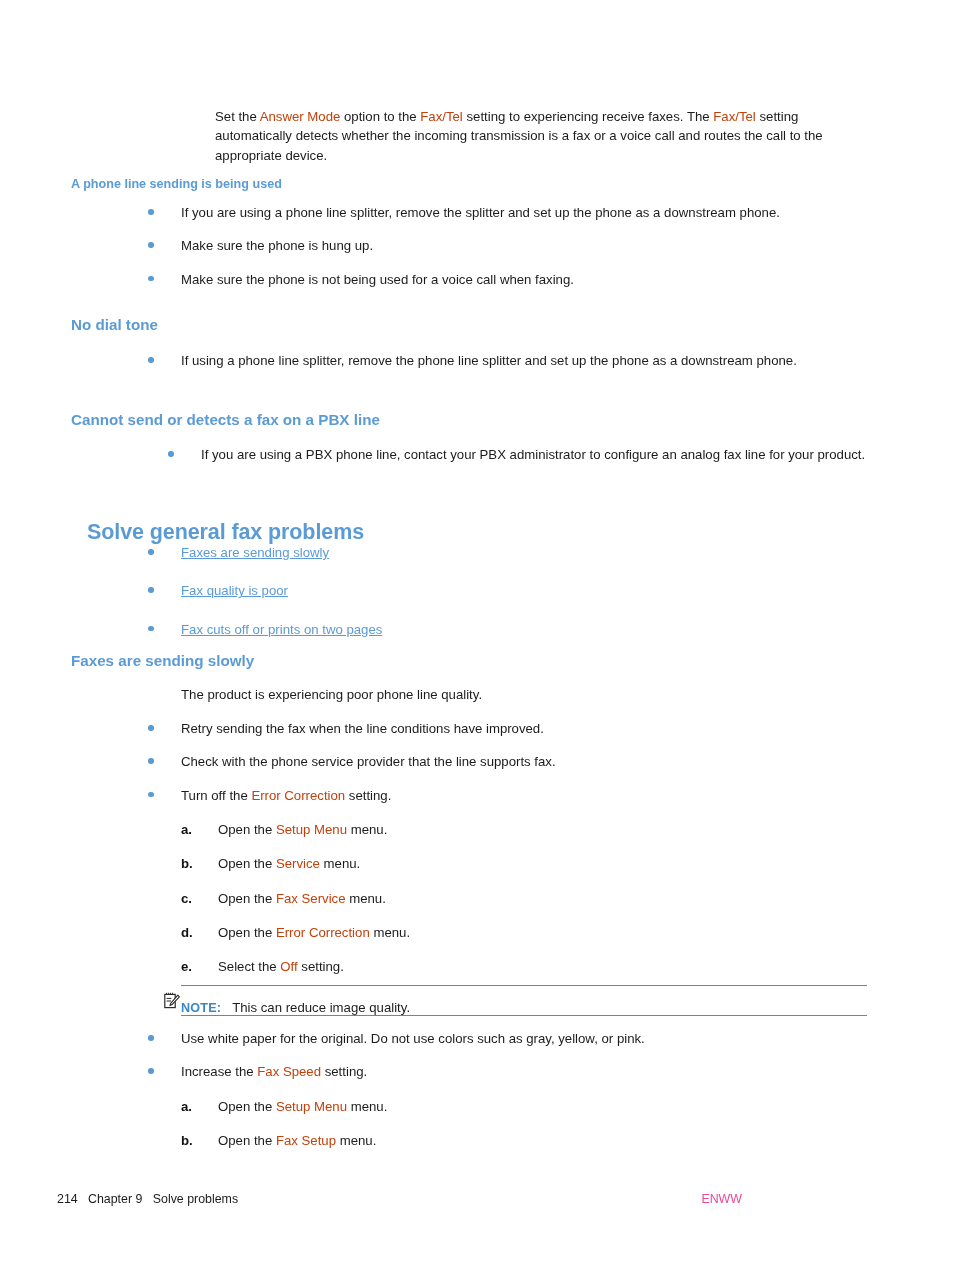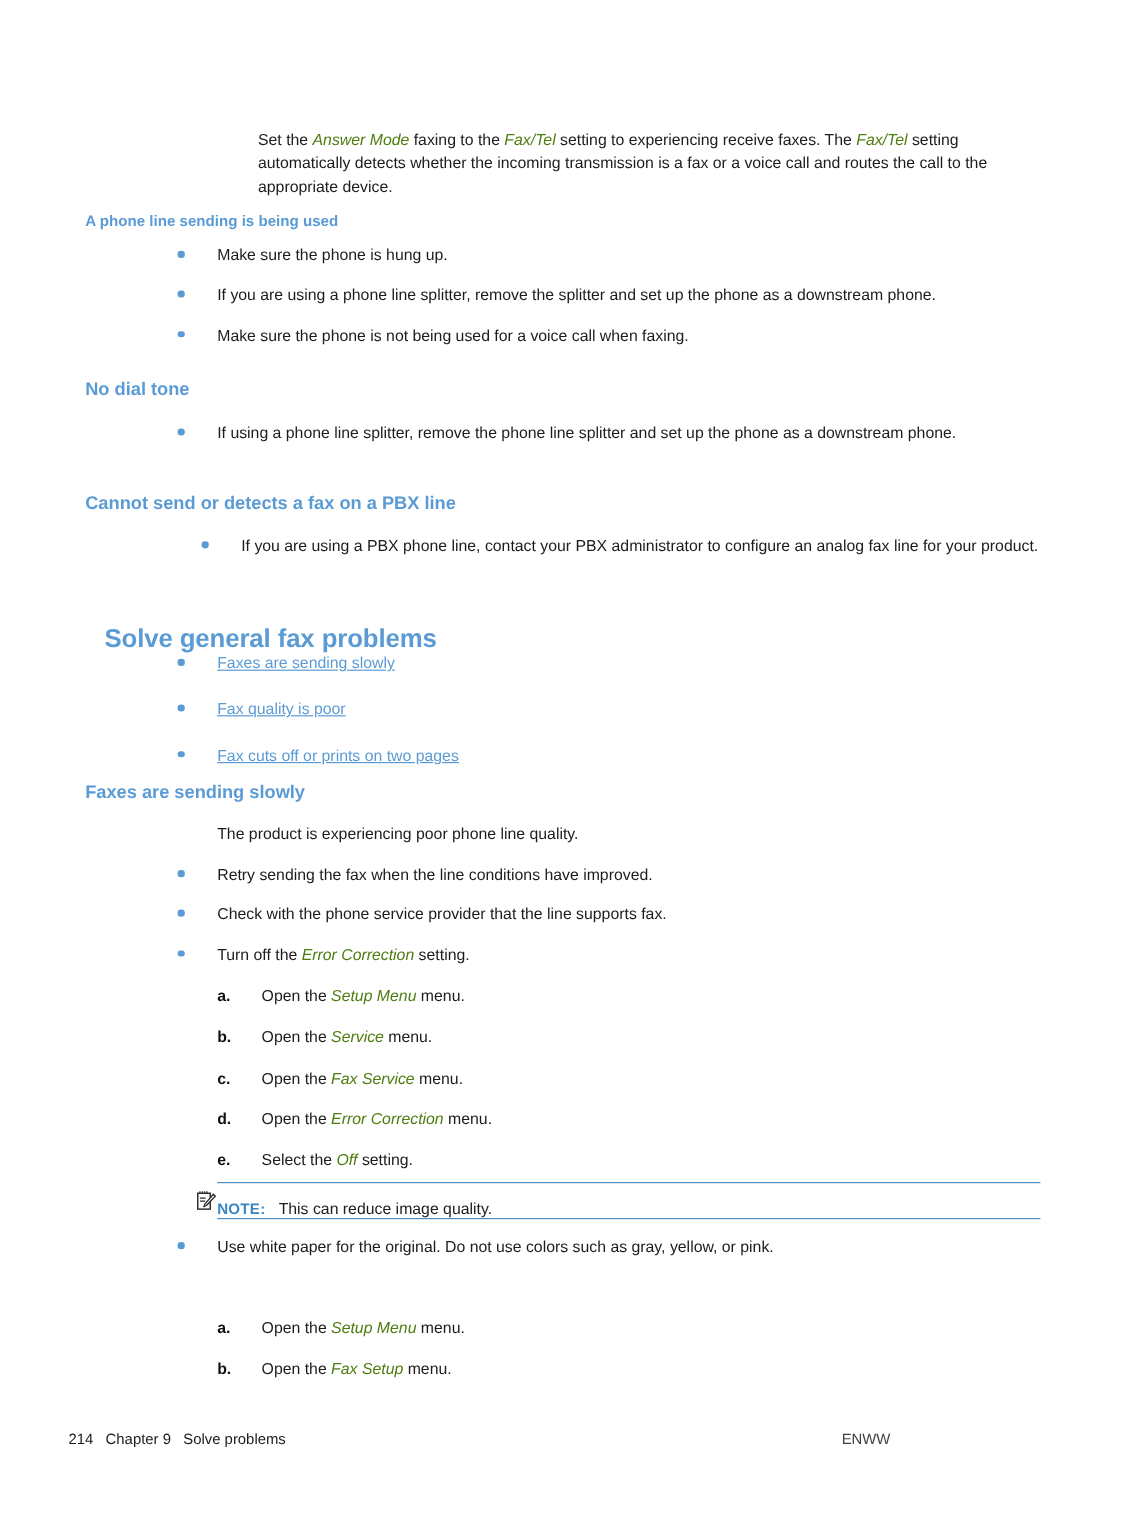--- a/index.html
+++ b/index.html
@@ -20,21 +20,21 @@
     height: 1270px;
     box-sizing: border-box;
   }
 
   
   .body-text {
     font-size: 13.2px;
     line-height: 19.3px;
     color: #1c1c1c;
   }
-  .hl { color: #4d7c0f; font-style: italic; }          
+  .hl { color: #c2410c; }          
 
   
   .intro {
     position: absolute;
     left: 215px;
     top: 94px;
     width: 652px;
   }
 
   
@@ -178,34 +178,34 @@
     top: 0;
     font-size: 12.4px;
     color: #1c1c1c;
     white-space: pre;
   }
   .footer-right {
     position: absolute;
     right: 88px;
     top: 0;
     font-size: 12.4px;
-    color: #404040;
+    color: #ec4899;
   }
 </style>
 </head>
 <body>
 
 <div class="page">
 
-  <p class="intro body-text"><span>Set the </span><span class="hl">Answer Mode</span><span> faxing to the </span><span class="hl">Fax/Tel</span><span> setting to experiencing receive faxes. The </span><span class="hl">Fax/Tel</span><span> setting automatically detects whether the incoming transmission is a fax or a voice call and routes the call to the appropriate device.</span></p>
+  <p class="intro body-text"><span>Set the </span><span class="hl">Answer Mode</span><span> option to the </span><span class="hl">Fax/Tel</span><span> setting to experiencing receive faxes. The </span><span class="hl">Fax/Tel</span><span> setting automatically detects whether the incoming transmission is a fax or a voice call and routes the call to the appropriate device.</span></p>
 
   <h4 class="minor-title" style="top:176px;">A phone line sending is being used</h4>
   <div class="blist" style="top:203px;">
+      <div class="bitem body-text"><span class="bdot"></span><span>If you are using a phone line splitter, remove the splitter and set up the phone as a downstream phone.</span></div>
       <div class="bitem body-text"><span class="bdot"></span><span>Make sure the phone is hung up.</span></div>
-      <div class="bitem body-text"><span class="bdot"></span><span>If you are using a phone line splitter, remove the splitter and set up the phone as a downstream phone.</span></div>
       <div class="bitem body-text"><span class="bdot"></span><span>Make sure the phone is not being used for a voice call when faxing.</span></div>
     </div>
 
   <h3 class="sub-title" style="top:315px;">No dial tone</h3>
   <div class="blist" style="top:351px;">
       <div class="bitem body-text"><span class="bdot"></span><span>If using a phone line splitter, remove the phone line splitter and set up the phone as a downstream phone.</span></div>
     </div>
 
   <h3 class="sub-title" style="top:410px;">Cannot send or detects a fax on a PBX line</h3>
   <div class="blist" style="top:445px;padding-left:20px;">
@@ -249,20 +249,21 @@
           <path d="M13.8 3.2 L15.4 4.9 L8.0 12.6 L5.9 13.6 L6.7 11.4 Z" fill="#ffffff" stroke="#2b2b2b" stroke-width="1.1" stroke-linejoin="round"></path>
         </svg>
       </span>
       <span class="note-label">NOTE:</span>
       <span class="note-text">This can reduce image quality.</span>
     </div>
   </div>
 
   <div class="blist" style="top:1029px;">
       <div class="bitem body-text"><span class="bdot"></span><span><span>Use white paper for the original. Do not use colors such as gray, yellow, or pink.</span></span></div>
+      <div class="bitem body-text"><span class="bdot"></span><span><span>Increase the </span><span class="hl">Fax Speed</span><span> setting.</span></span></div>
     </div>
 
   <div class="alist" style="top:1097px;">
       <div class="aitem body-text"><span class="amark">a.</span><span><span>Open the </span><span class="hl">Setup Menu</span><span> menu.</span></span></div>
       <div class="aitem body-text"><span class="amark">b.</span><span><span>Open the </span><span class="hl">Fax Setup</span><span> menu.</span></span></div>
     </div>
 
   <div class="footer">
     <span class="footer-left">214   Chapter 9   Solve problems</span>
     <span class="footer-right">ENWW</span>

